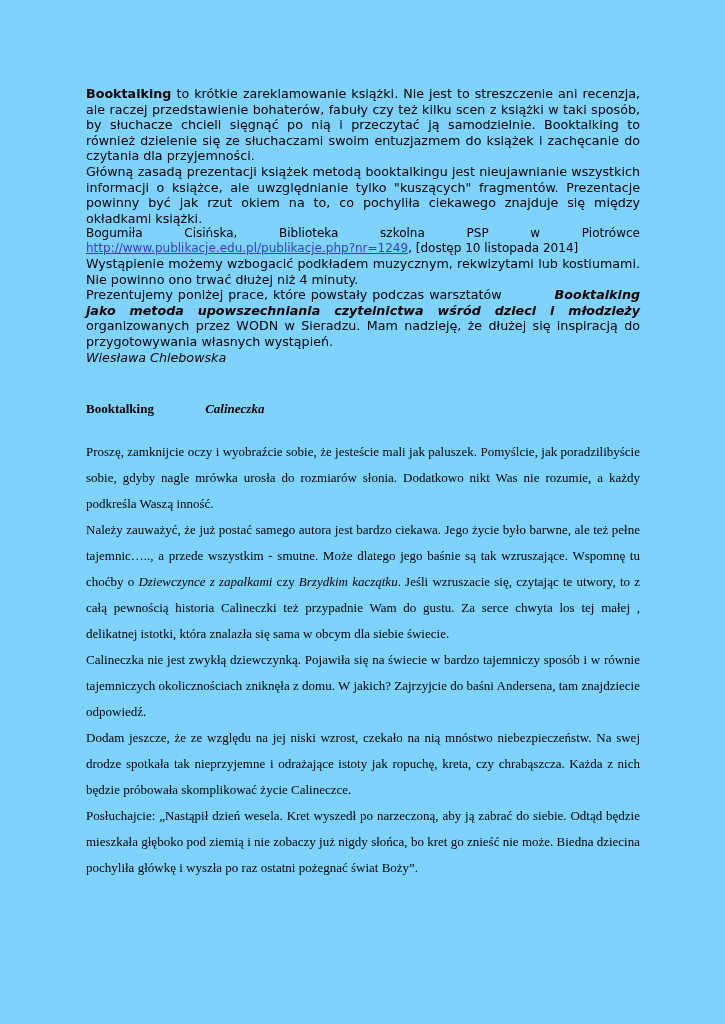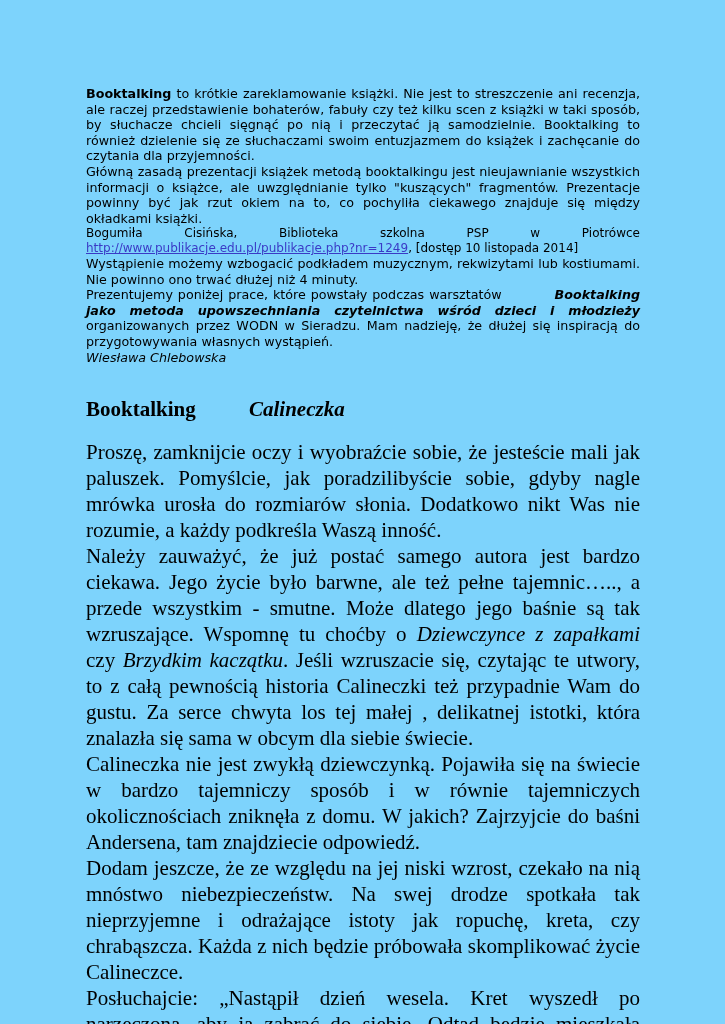--- a/index.html
+++ b/index.html
@@ -12,21 +12,21 @@
     font-family:"DejaVu Sans",sans-serif;
     font-size:12.7px;line-height:15.6px;text-align:justify;
   }
   .citation{
     font-family:"DejaVu Sans",sans-serif;
     font-size:12px;line-height:14.8px;text-align:justify;
   }
   .gap-top{}
   .serif{
     font-family:"Liberation Serif","DejaVu Serif",serif;
-    font-size:21px;line-height:26px;text-align:justify;
+    font-size:13px;line-height:26px;text-align:justify;
   }
   .title{margin-top:31px;text-align:left;}
   .article-body{margin-top:17px;}
   .seg-normal{}
   .seg-bold{font-weight:bold;}
   .seg-italic{font-style:italic;}
   .seg-bolditalic{font-weight:bold;font-style:italic;margin-left:48px;}
   .seg-link{color:#3a3ac6;text-decoration:underline;cursor:pointer;}
 </style>
 </head>

